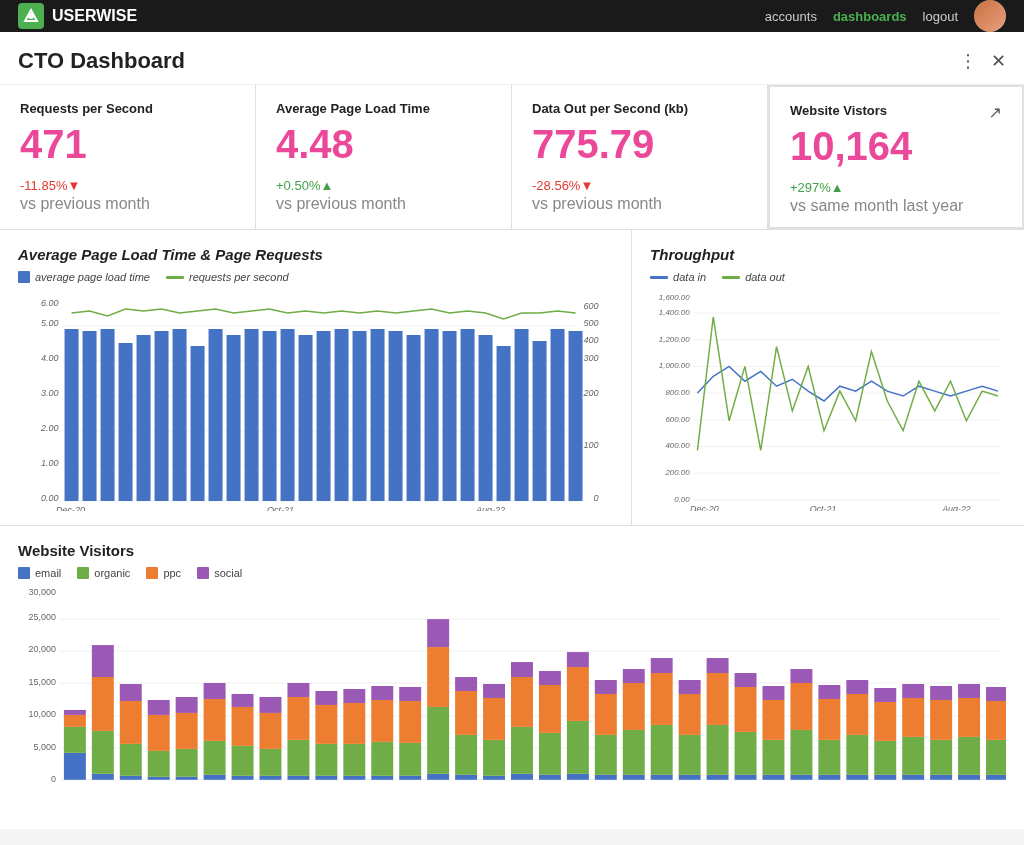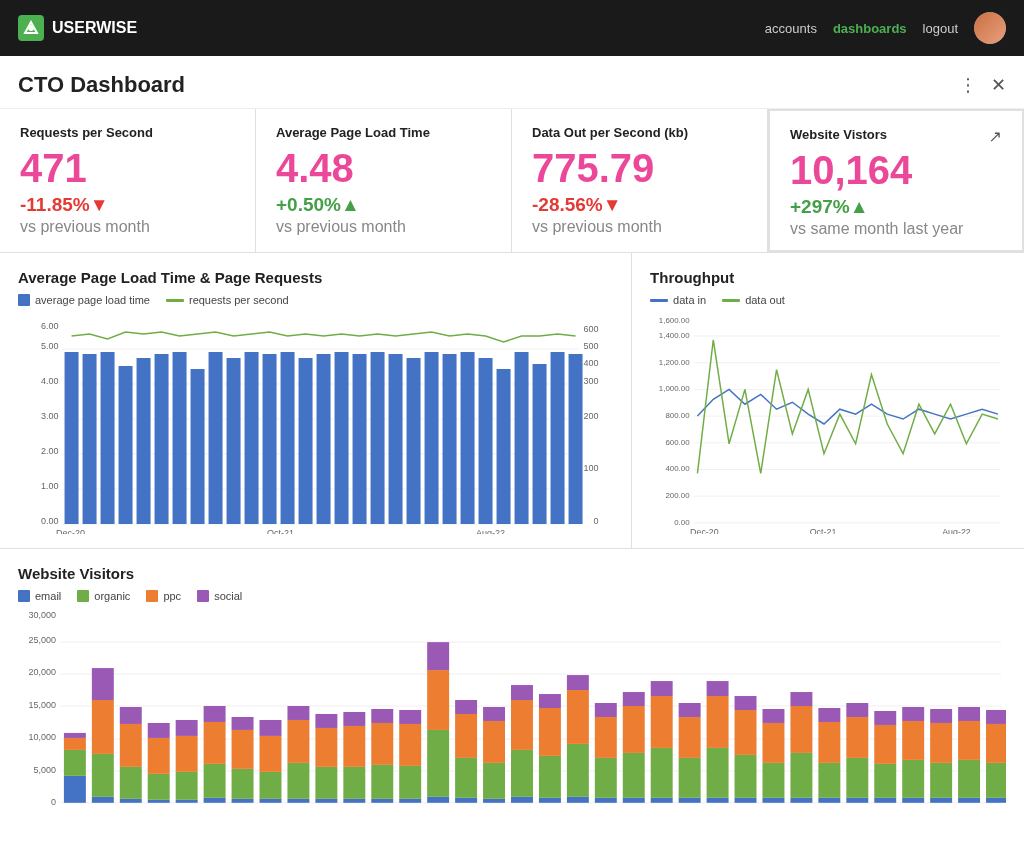--- a/index.html
+++ b/index.html
@@ -4,21 +4,21 @@
   <style>
     * { box-sizing: border-box; margin: 0; padding: 0; }
     body { font-family: Arial, sans-serif; background: #f5f5f5; color: #222; }
 
     
     .navbar {
       background: #1a1a1a;
       display: flex;
       align-items: center;
       padding: 0 18px;
-      height: 56px;
+      height: 32px;
       justify-content: space-between;
     }
     .navbar-brand {
       display: flex;
       align-items: center;
       gap: 8px;
       color: #fff;
       font-weight: bold;
       font-size: 16px;
     }
@@ -65,34 +65,35 @@
       border-bottom: 1px solid #e0e0e0;
     }
     .kpi-card {
       padding: 16px 20px 12px 20px;
       border-right: 1px solid #e0e0e0;
     }
     .kpi-card:last-child { border-right: none; }
     .kpi-card.highlight { border: 2px solid #e0e0e0; }
     .kpi-label { font-size: 13px; font-weight: bold; color: #222; margin-bottom: 6px; }
     .kpi-value { font-size: 40px; font-weight: bold; color: #ec4899; line-height: 1.1; }
-    .kpi-change { font-size: 19px; font-weight: bold; margin-top: 4px; }
+    .kpi-change { font-size: 13px; font-weight: normal; margin-top: 12px; }
     .kpi-change.negative { color: #e53935; }
     .kpi-change.positive { color: #43a047; }
     .kpi-subtext { font-size: 16px; color: #888; margin-top: 2px; }
     .kpi-card-header { display: flex; justify-content: space-between; align-items: flex-start; }
     .external-link { color: #555; font-size: 16px; }
 
     
     .charts-row {
       display: grid;
       grid-template-columns: 1fr 0.62fr;
       gap: 0;
       border-bottom: 1px solid #e0e0e0;
       padding: 0;
+      font-style: italic;
     }
     .chart-panel {
       padding: 16px 18px 10px 18px;
       border-right: 1px solid #e0e0e0;
     }
     .chart-panel:last-child { border-right: none; }
     .chart-title { font-size: 15px; font-weight: bold; margin-bottom: 8px; }
     .chart-legend { display: flex; gap: 16px; margin-bottom: 8px; }
     .legend-item { display: flex; align-items: center; gap: 5px; font-size: 11px; color: #444; }
     .legend-dot { width: 12px; height: 12px; border-radius: 1px; }

